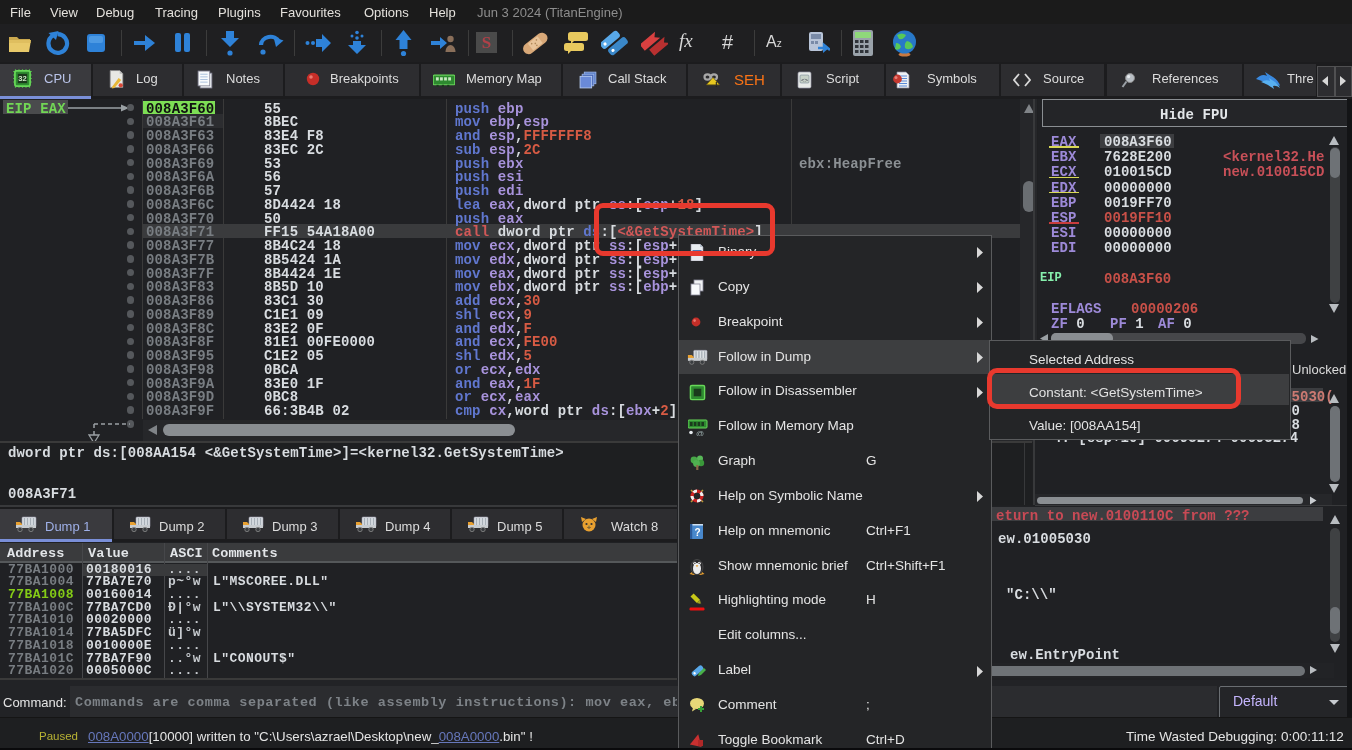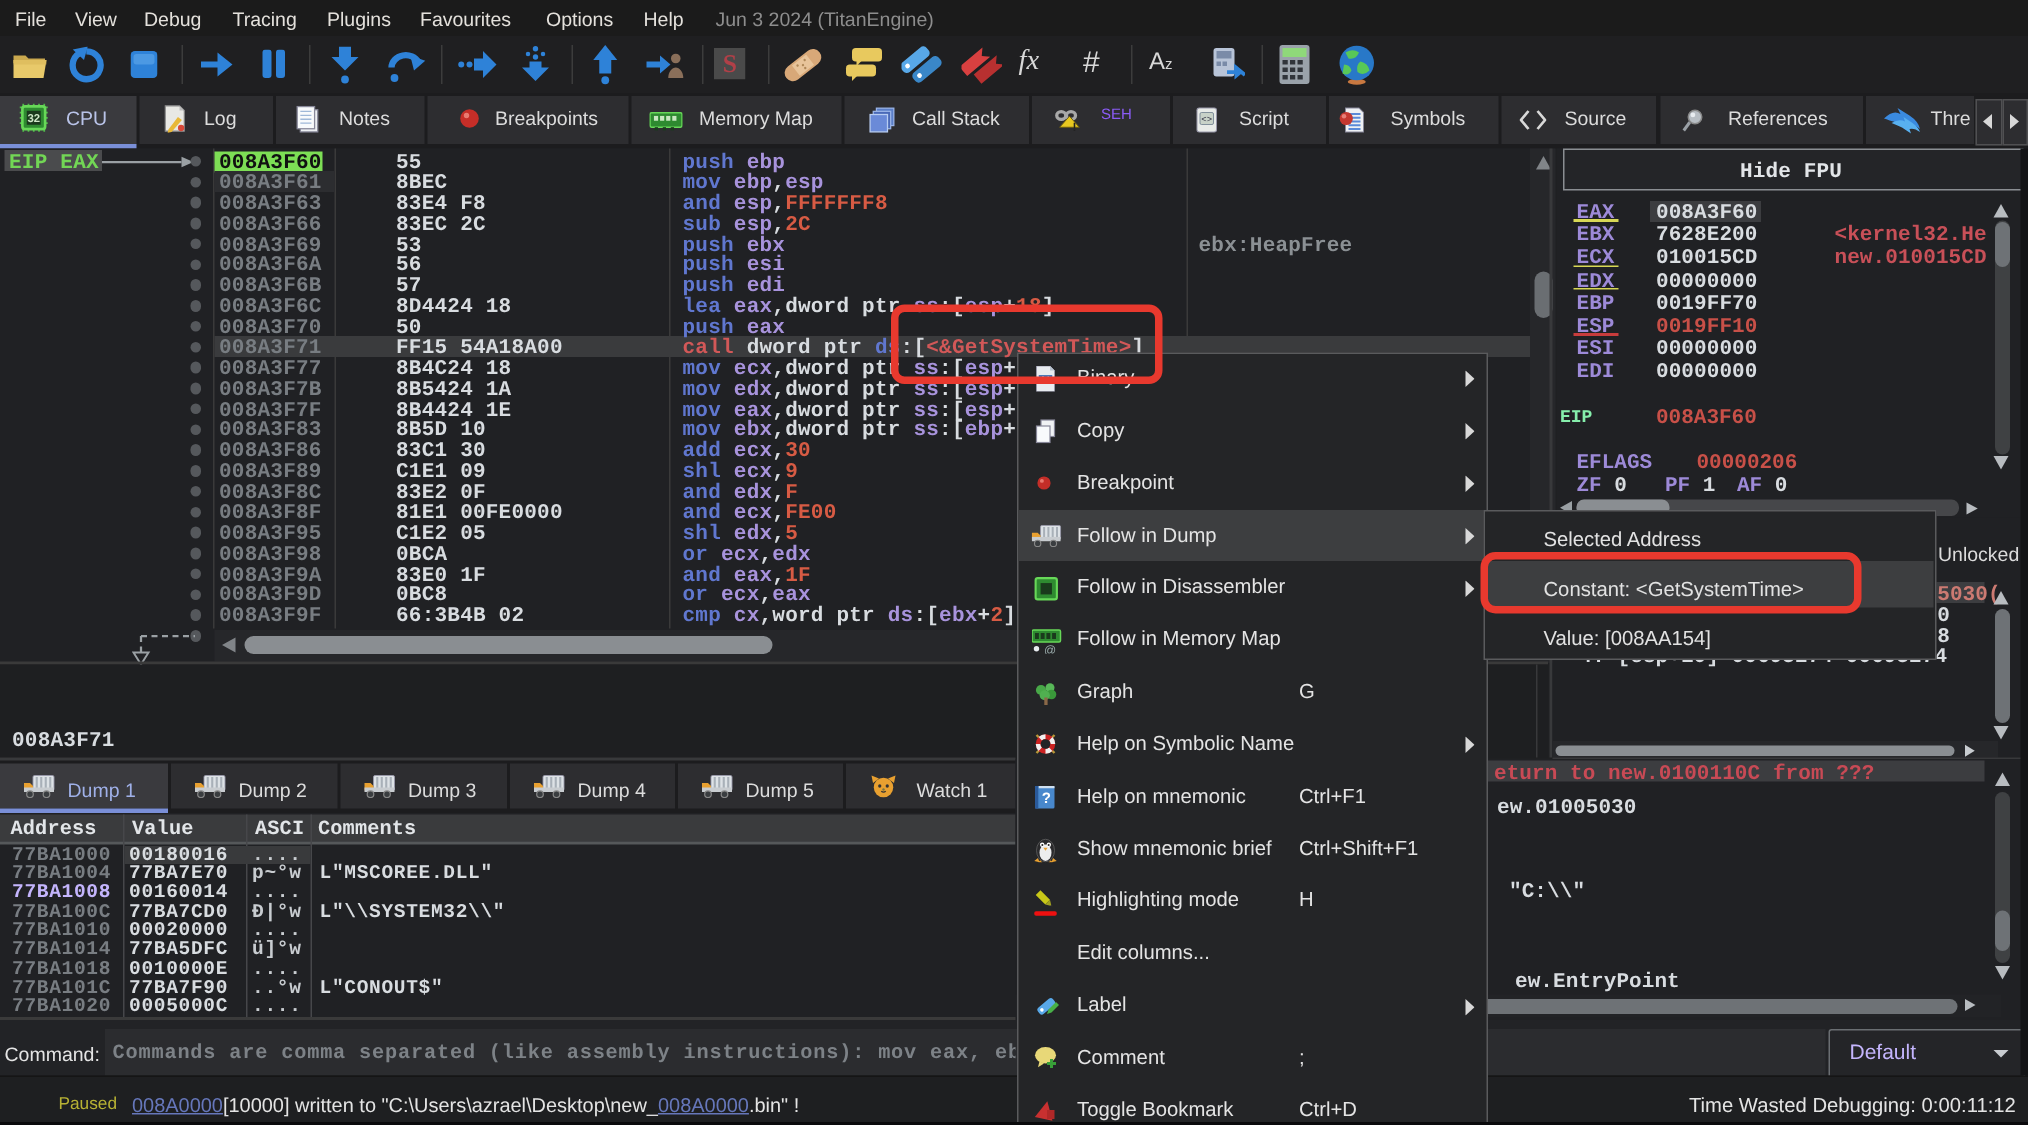--- a/index.html
+++ b/index.html
@@ -215,21 +215,21 @@
     </svg>
 <div class="abs" style="left:608px;top:71px;color:#dcdcdc;font-size:13px">Call Stack</div>
 <svg style="left:703px;top:72px" width="22" height="17" viewBox="0 0 22 17">
       <g fill="none" stroke="#a8a8a8" stroke-width="2.2">
         <ellipse cx="4.5" cy="5" rx="3" ry="2.6"></ellipse>
         <ellipse cx="11" cy="5" rx="3" ry="2.6"></ellipse>
       </g>
       <path d="M14 3 l8 9 h-16 z" fill="#e8c820" stroke="#6a5a10" stroke-width=".8" transform="translate(-1.5,3) scale(.82)"></path>
       <text x="13.3" y="15.4" text-anchor="middle" font-size="8" font-weight="bold" fill="#222" font-family="Liberation Sans">!</text>
     </svg>
-<div class="abs" style="left:734px;top:71px;color:#8b5cf6;font-size:10px">SEH</div>
+<div class="abs" style="left:734px;top:71px;color:#f97316;font-size:15px">SEH</div>
 <svg style="left:797px;top:71px" width="15" height="18" viewBox="0 0 15 18">
       <rect x="1" y="1" width="13" height="16" rx="1.5" fill="#e8ebe8" stroke="#99a" stroke-width=".7"></rect>
       <rect x="3" y="4" width="9" height="8" rx="1" fill="#c8d2c8" stroke="#678" stroke-width=".5"></rect>
       <text x="7.5" y="10.5" text-anchor="middle" font-size="6" fill="#334" font-family="Liberation Mono">&lt;&gt;</text>
     </svg>
 <div class="abs" style="left:826px;top:71px;color:#dcdcdc;font-size:13px">Script</div>
 <svg style="left:892px;top:71px" width="18" height="18" viewBox="0 0 18 18">
       <path d="M5 1 h9 l3 3 v13 h-12 z" fill="#eef1f4" stroke="#889" stroke-width=".7"></path>
       <g stroke="#5a8ad8" stroke-width="1.2">
         <path d="M7 5h8M7 7.5h8M7 10h8M7 12.5h8M7 15h8"></path>
@@ -384,20 +384,21 @@
       <path d="M11 1 L2 6 l9 5 z" fill="#808488"></path>
     </svg>
 <div class="abs" style="left:163px;top:423.5px;width:352px;height:12.5px;border-radius:6px;background:#8a8e92"></div>
 <div class="abs" style="left:1020px;top:99px;width:17px;height:343px;background:#26272a"></div>
 <svg style="left:1023px;top:103px" width="12" height="11">
       <path d="M6 1 L1 10 h10 z" fill="#808488"></path>
     </svg>
 <div class="abs" style="left:1022.5px;top:181px;width:12px;height:31px;border-radius:6px;background:#6a6e72"></div>
 <div class="abs" style="left:0;top:441px;width:1032px;height:2px;background:#3a3a3a"></div>
 <div class="abs" style="left:0;top:443px;width:1032px;height:62px;background:#1e1f21"></div>
+<div class="abs mono" style="left:8px;top:445px;font-size:14px;letter-spacing:.15px;color:#d8dce0">dword ptr ds:[008AA154 &lt;&amp;GetSystemTime&gt;]=&lt;kernel32.GetSystemTime&gt;</div>
 <div class="abs mono" style="left:8px;top:486px;font-size:14px;letter-spacing:.15px;color:#d8dce0">008A3F71</div>
 <div class="abs" style="left:0;top:505px;width:677px;height:37px;background:#1c1c1e"></div>
 <div class="abs" style="left:0;top:505px;width:677px;height:2px;background:#38393b"></div>
 <div class="abs" style="left:0px;top:509px;width:112px;height:30px;background:#3a3a3e"></div>
 <div class="abs" style="left:0px;top:539px;width:112px;height:3px;background:#7a8fd8"></div>
 <svg style="left:15px;top:516px" width="22" height="16" viewBox="0 0 22 16">
       <rect x="7" y="1" width="14" height="10" rx="1" fill="#dde2e6" stroke="#99a" stroke-width=".6"></rect>
       <g stroke="#a8b0b8" stroke-width="1.4">
         <path d="M9.5 2v8M12.5 2v8M15.5 2v8M18.5 2v8"></path>
       </g>
@@ -457,40 +458,40 @@
 <div class="abs" style="left:497px;top:519px;color:#dcdcdc;font-size:13px">Dump 5</div>
 <div class="abs" style="left:564px;top:509px;width:113px;height:30px;background:#2d2d30"></div>
 <svg style="left:580px;top:516px" width="18" height="16" viewBox="0 0 18 16">
       <path d="M2 6 L1 1 l5 2 z M16 6 l1 -5 -5 2 z" fill="#e8a030"></path>
       <circle cx="9" cy="9" r="6.5" fill="#e8a030"></circle>
       <circle cx="6.5" cy="8" r="1.1" fill="#333"></circle>
       <circle cx="11.5" cy="8" r="1.1" fill="#333"></circle>
       <path d="M7.5 11.5 q1.5 1.2 3 0" fill="none" stroke="#333" stroke-width=".9"></path>
       <circle cx="9" cy="10.3" r=".8" fill="#774"></circle>
     </svg>
-<div class="abs" style="left:611px;top:519px;color:#dcdcdc;font-size:13px">Watch 1</div>
+<div class="abs" style="left:611px;top:519px;color:#dcdcdc;font-size:13px">Watch 8</div>
 <div class="abs" style="left:0;top:542px;width:677px;height:137px;background:#202124"></div>
 <div class="abs" style="left:0;top:543px;width:677px;height:17.5px;background:#3a3b3d"></div>
 <div class="abs" style="left:0;top:560.5px;width:677px;height:2px;background:#55585a"></div>
 <div class="abs mono" style="left:7px;top:545.5px;font-size:13.5px;letter-spacing:.1px;color:#e2e5e8">Address</div>
 <div class="abs mono" style="left:88px;top:545.5px;font-size:13.5px;letter-spacing:.1px;color:#e2e5e8">Value</div>
 <div class="abs mono" style="left:170px;top:545.5px;font-size:13.5px;letter-spacing:.1px;color:#e2e5e8">ASCI</div>
 <div class="abs mono" style="left:212px;top:545.5px;font-size:13.5px;letter-spacing:.1px;color:#e2e5e8">Comments</div>
 <div class="vline" style="left:82px;top:543px;height:136px;background:#46474a"></div>
 <div class="vline" style="left:164px;top:543px;height:136px;background:#46474a"></div>
 <div class="vline" style="left:207px;top:543px;height:136px;background:#46474a"></div>
 <div class="abs" style="left:83px;top:563.7px;width:124px;height:12.7px;background:#393a3c"></div>
 <div class="abs mono" style="left:8px;top:563.7px;font-size:13px;letter-spacing:.45px;line-height:12.7px;color:#787d82">77BA1000</div>
 <div class="abs mono" style="left:86px;top:563.7px;font-size:13px;letter-spacing:.45px;line-height:12.7px;color:#d8dce0">00180016</div>
 <div class="abs mono" style="left:168px;top:563.7px;font-size:13px;letter-spacing:.45px;line-height:12.7px;color:#c8ccd0">....</div>
 <div class="abs mono" style="left:8px;top:576.4px;font-size:13px;letter-spacing:.45px;line-height:12.7px;color:#787d82">77BA1004</div>
 <div class="abs mono" style="left:86px;top:576.4px;font-size:13px;letter-spacing:.45px;line-height:12.7px;color:#d8dce0">77BA7E70</div>
 <div class="abs mono" style="left:168px;top:576.4px;font-size:13px;letter-spacing:.45px;line-height:12.7px;color:#c8ccd0">p~°w</div>
 <div class="abs mono" style="left:213px;top:576.4px;font-size:13px;letter-spacing:.45px;line-height:12.7px;color:#d8dce0">L"MSCOREE.DLL"</div>
-<div class="abs mono" style="left:8px;top:589.1px;font-size:13px;letter-spacing:.45px;line-height:12.7px;color:#c4b5fd">77BA1008</div>
+<div class="abs mono" style="left:8px;top:589.1px;font-size:13px;letter-spacing:.45px;line-height:12.7px;color:#84cc16">77BA1008</div>
 <div class="abs mono" style="left:86px;top:589.1px;font-size:13px;letter-spacing:.45px;line-height:12.7px;color:#d8dce0">00160014</div>
 <div class="abs mono" style="left:168px;top:589.1px;font-size:13px;letter-spacing:.45px;line-height:12.7px;color:#c8ccd0">....</div>
 <div class="abs mono" style="left:8px;top:601.7px;font-size:13px;letter-spacing:.45px;line-height:12.7px;color:#787d82">77BA100C</div>
 <div class="abs mono" style="left:86px;top:601.7px;font-size:13px;letter-spacing:.45px;line-height:12.7px;color:#d8dce0">77BA7CD0</div>
 <div class="abs mono" style="left:168px;top:601.7px;font-size:13px;letter-spacing:.45px;line-height:12.7px;color:#c8ccd0">Ð|°w</div>
 <div class="abs mono" style="left:213px;top:601.7px;font-size:13px;letter-spacing:.45px;line-height:12.7px;color:#d8dce0">L"\\SYSTEM32\\"</div>
 <div class="abs mono" style="left:8px;top:614.4px;font-size:13px;letter-spacing:.45px;line-height:12.7px;color:#787d82">77BA1010</div>
 <div class="abs mono" style="left:86px;top:614.4px;font-size:13px;letter-spacing:.45px;line-height:12.7px;color:#d8dce0">00020000</div>
 <div class="abs mono" style="left:168px;top:614.4px;font-size:13px;letter-spacing:.45px;line-height:12.7px;color:#c8ccd0">....</div>
 <div class="abs mono" style="left:8px;top:627.1px;font-size:13px;letter-spacing:.45px;line-height:12.7px;color:#787d82">77BA1014</div>

